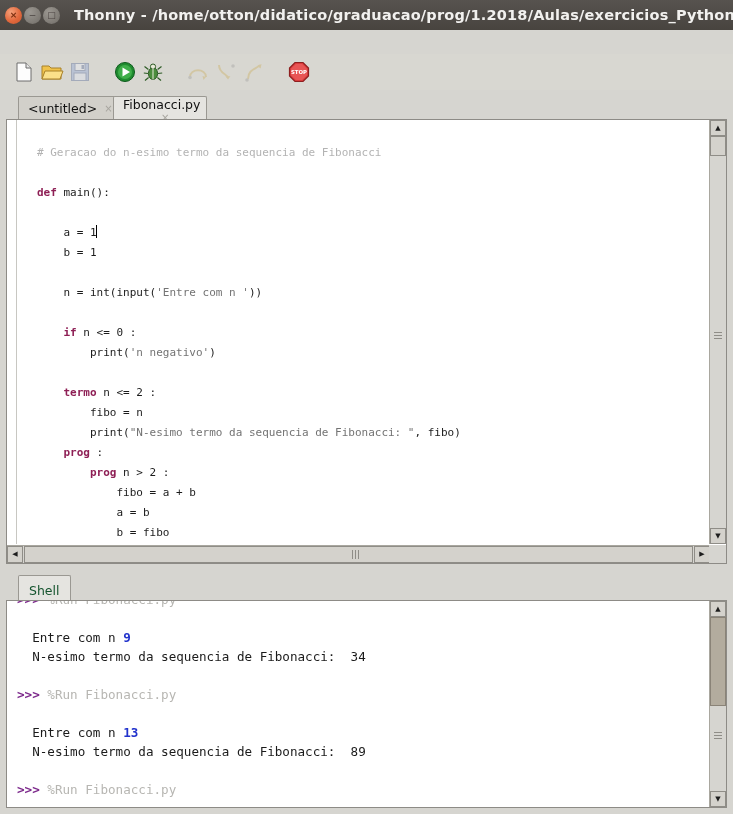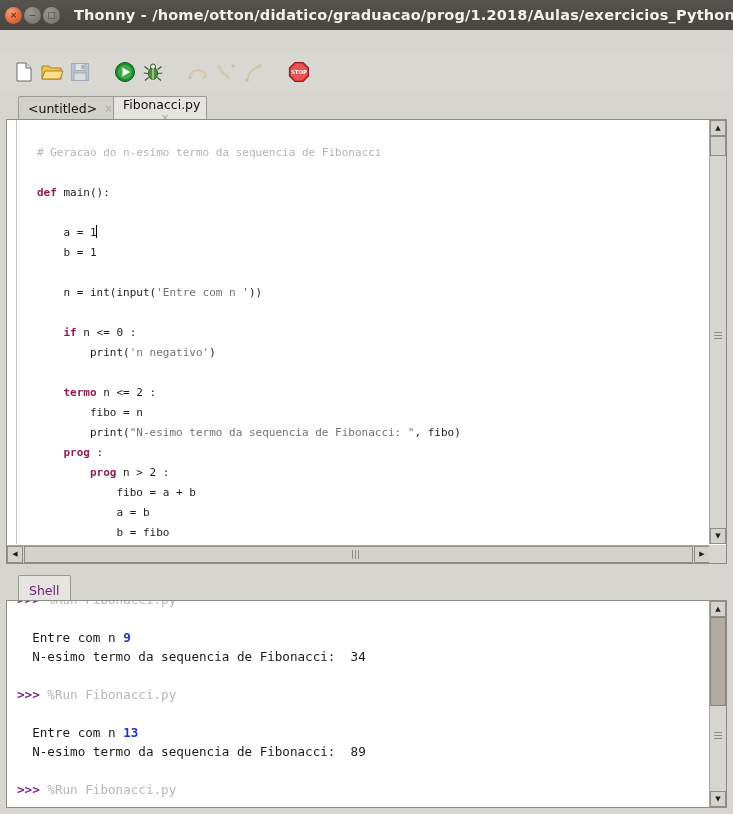--- a/index.html
+++ b/index.html
@@ -251,21 +251,21 @@
     height: 30px;
     box-sizing: border-box;
     background: #e5e4e0;
     border: 1px solid #9a9892;
     border-bottom: none;
     border-radius: 2px 2px 0 0;
     display: flex;
     align-items: center;
     padding: 0 10px;
     font-size: 12.5px;
-    color: #701a75;
+    color: #14532d;
     font-family: "DejaVu Sans", sans-serif;
     cursor: default;
   }
   .shell-frame {
     position: absolute;
     left: 6px; top: 600px;
     width: 721px; height: 208px;
     background: #ffffff;
     border: 1px solid #8d8b86;
     box-sizing: border-box;

